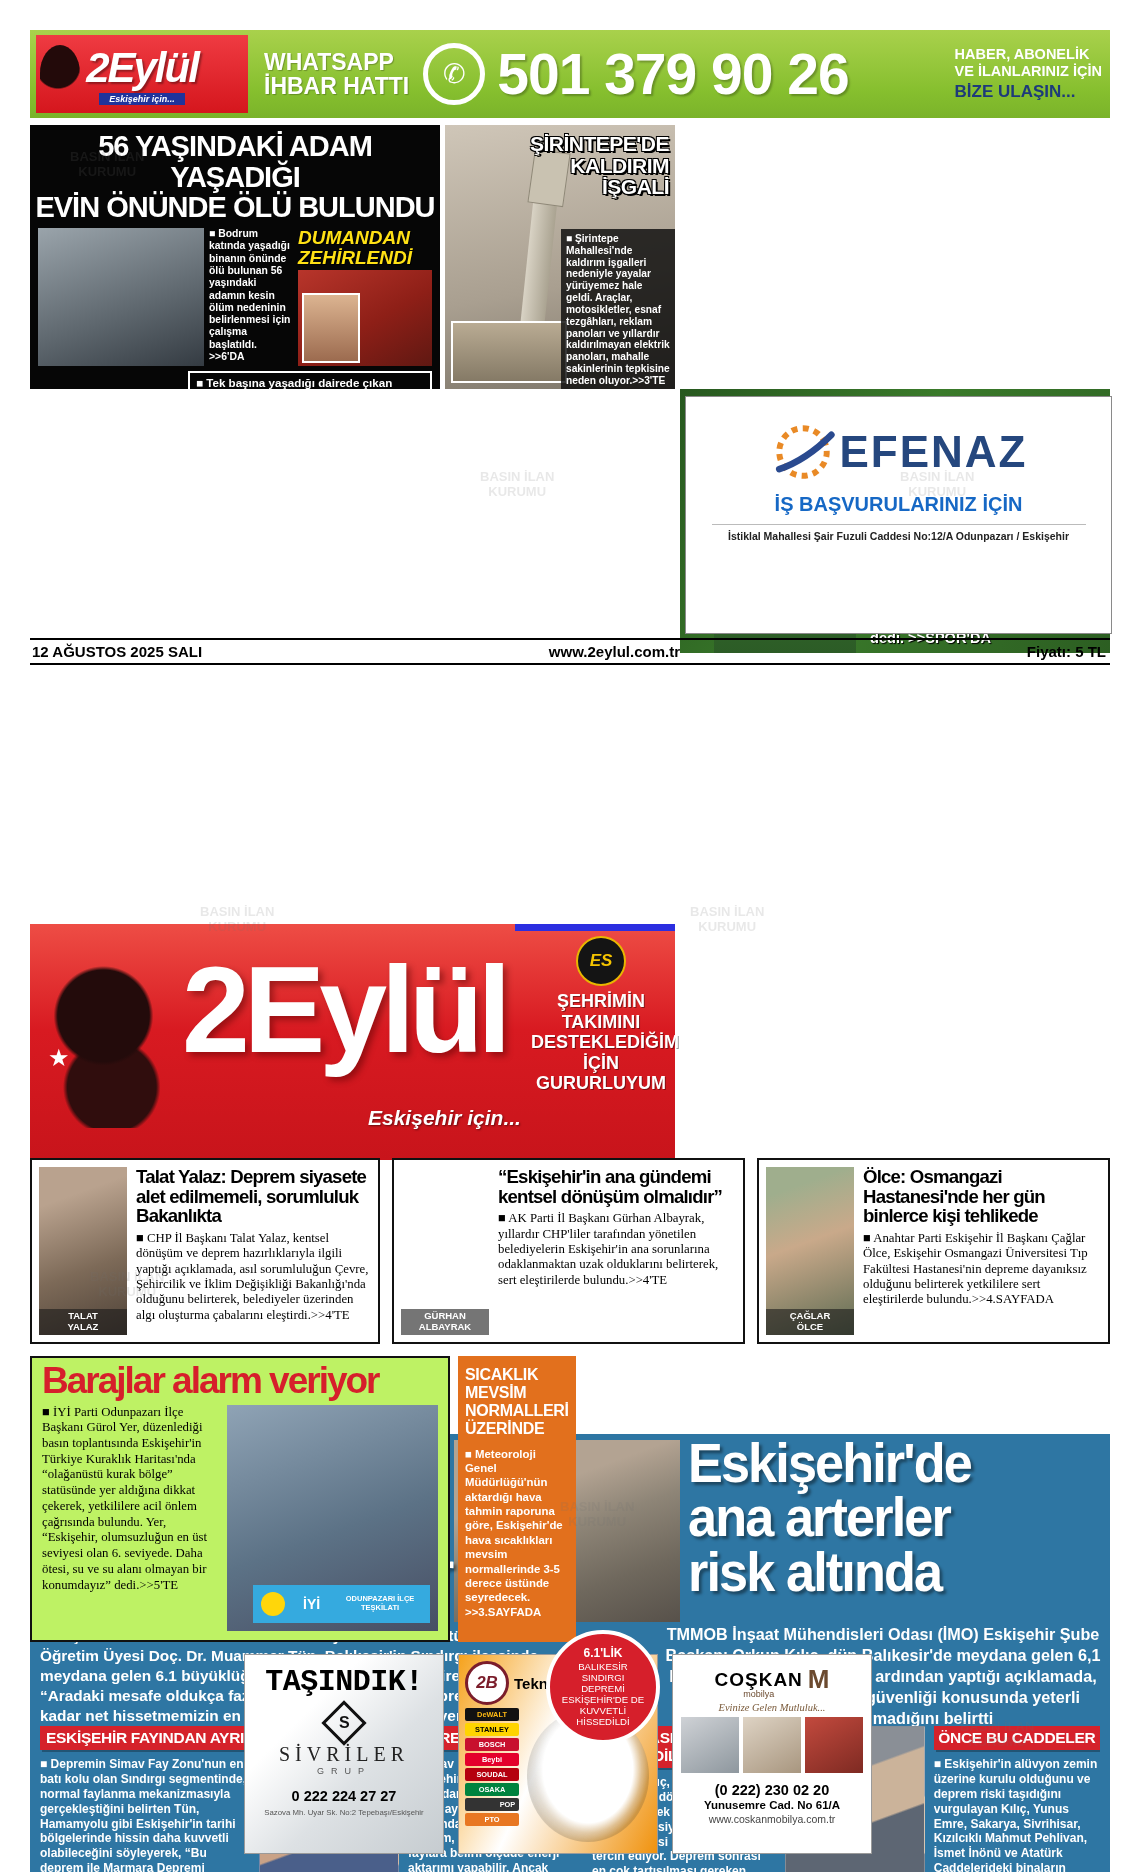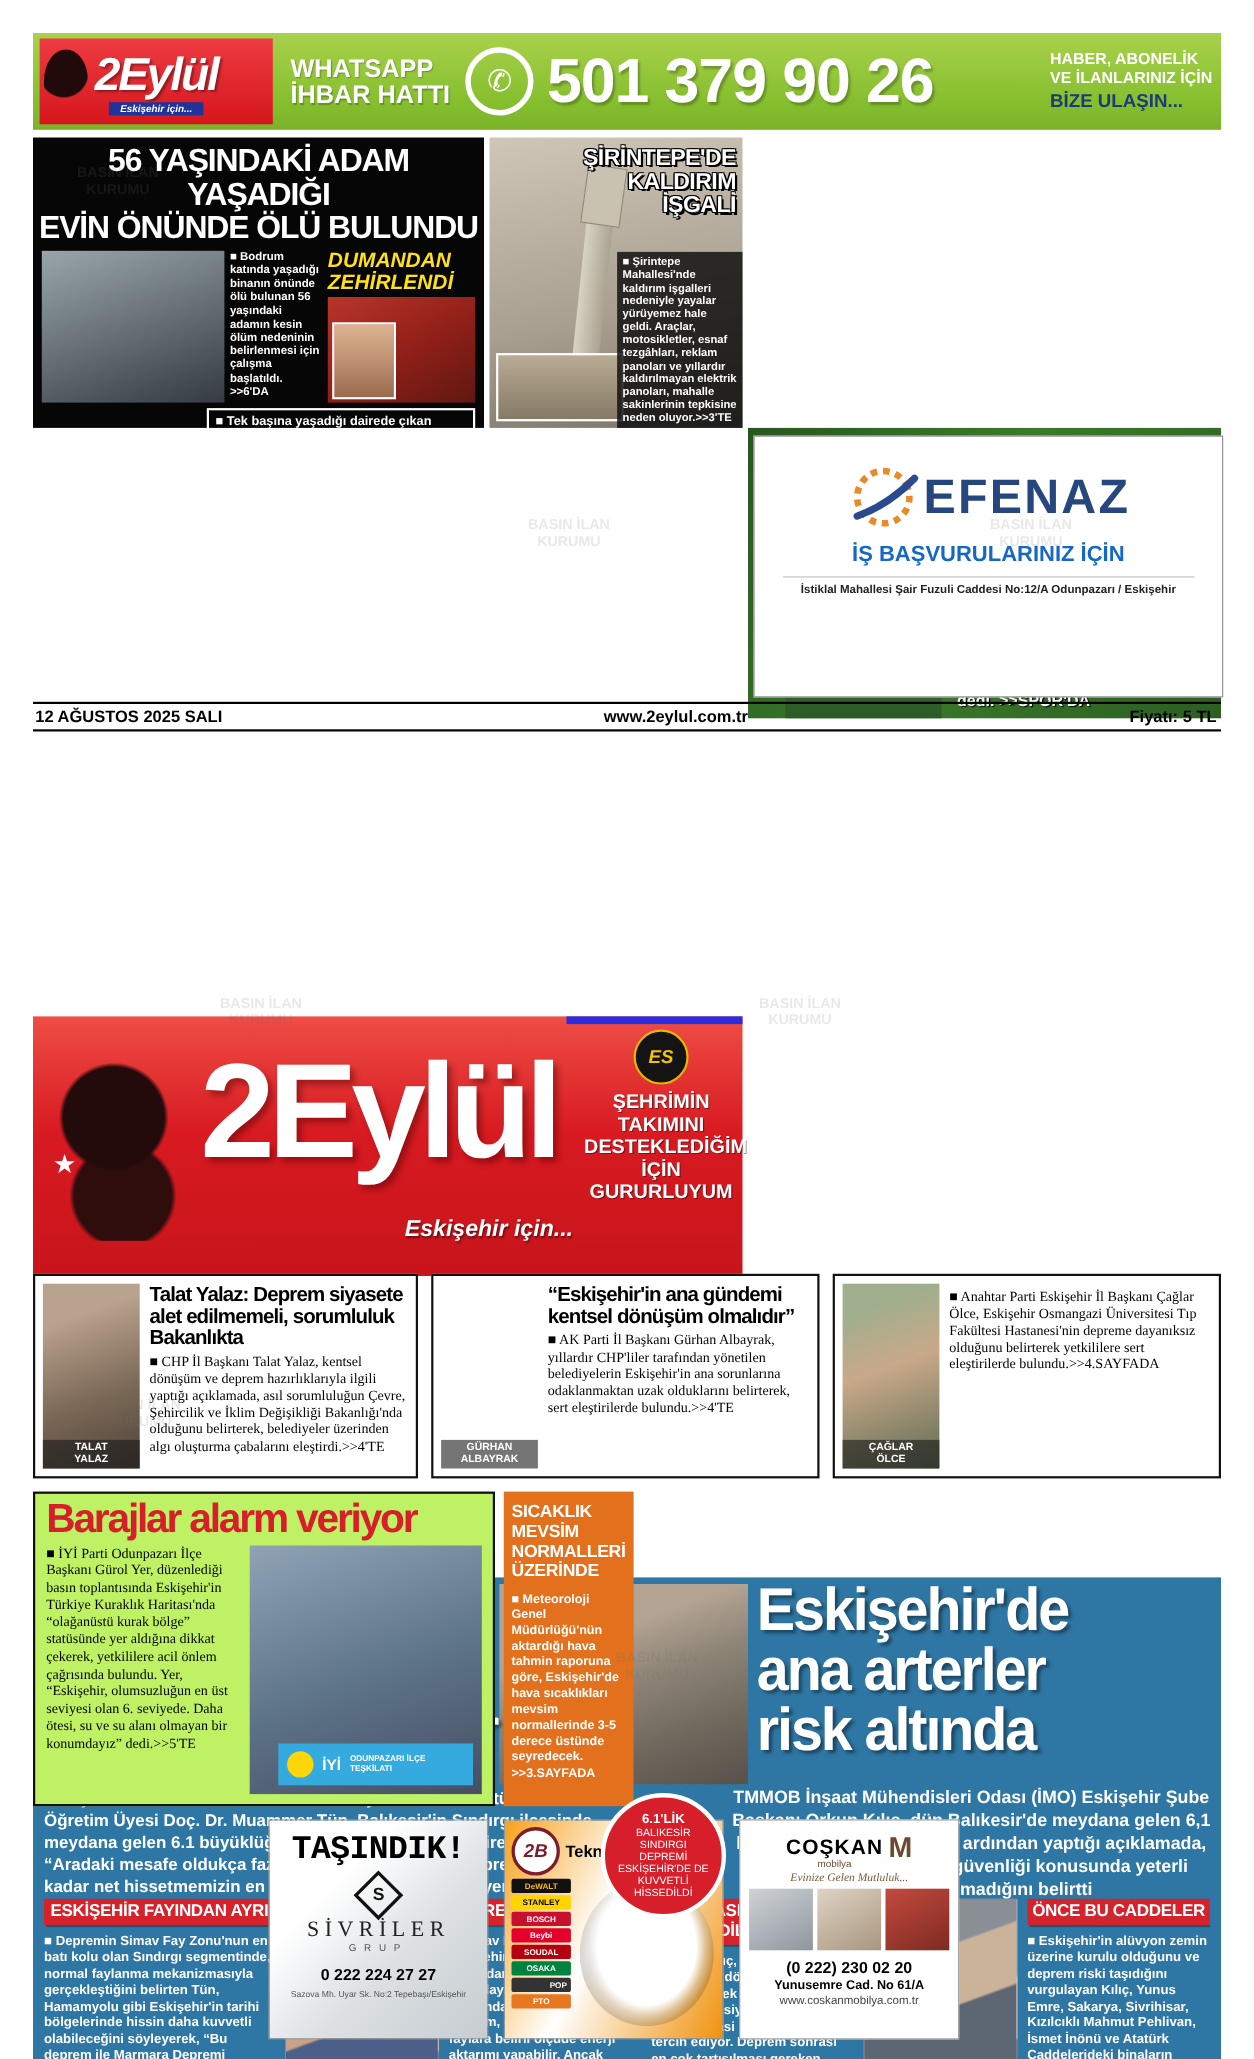--- a/index.html
+++ b/index.html
@@ -151,21 +151,21 @@
   .mid-b{font-family:"Liberation Serif",serif;font-size:12.8px;line-height:1.2;margin-top:5px;}
 
   
   .barbox{left:30px;top:1356px;width:420px;height:286px;border:2px solid #111;background:#bef264;
           box-sizing:border-box;padding:2px 10px;color:#000;}
   .bar-h{color:#d61f2b;font-weight:bold;font-size:37px;letter-spacing:-2px;line-height:1.15;}
   .bar-row{display:flex;gap:9px;height:226px;margin-top:2px;}
   .bar-text{width:176px;font-family:"Liberation Serif",serif;font-size:12.8px;line-height:1.23;}
   .bar-photo{flex:1;position:relative;background:linear-gradient(160deg,#8fa3b5,#5c7286 55%,#474e63);}
   .iyi-strip{position:absolute;left:26px;right:8px;bottom:8px;height:38px;background:#35aadf;
-          display:flex;align-items:center;gap:8px;padding:0 8px;}
+          display:flex;align-items:center;gap:18px;padding:0 8px;text-align:center;}
   .iyi-sun{width:24px;height:24px;border-radius:50%;background:#ffd60a;flex-shrink:0;}
   .iyi-txt{color:#fff;font-weight:bold;font-size:14px;}
   .iyi-sub{color:#fff;font-size:7.5px;font-weight:bold;line-height:1.15;}
 
   .sicbox{left:458px;top:1356px;width:118px;height:286px;background:#e2701d;color:#fff;
           box-sizing:border-box;padding:10px 7px;}
   .sic-h div{font-size:16px;font-weight:bold;line-height:1.12;letter-spacing:-.3px;}
   .sic-b{font-size:11.4px;font-weight:bold;line-height:1.26;margin-top:9px;}
 
   
@@ -406,20 +406,21 @@
     </div>
   </div>
   <div class="midbox" style="left:757px;width:353px">
     <div class="mid-photo mp3">
       <div class="mid-label">
         <div>ÇAĞLAR</div>
           <div>ÖLCE</div>
       </div>
     </div>
     <div>
+      <div class="mid-h">Ölce: Osmangazi Hastanesi'nde her gün binlerce kişi tehlikede</div>
       <div class="mid-b">■ Anahtar Parti Eskişehir İl Başkanı Çağlar Ölce, Eskişehir Osmangazi Üniversitesi Tıp Fakültesi Hastanesi'nin depreme dayanıksız olduğunu belirterek yetkililere sert eleştirilerde bulundu.&gt;&gt;4.SAYFADA</div>
     </div>
   </div>
 
   <div class="abs barbox">
     <div class="bar-h">Barajlar alarm veriyor</div>
     <div class="bar-row">
       <div class="bar-text">■ İYİ Parti Odunpazarı İlçe Başkanı Gürol Yer, düzenlediği basın toplantısında Eskişehir'in Türkiye Kuraklık Haritası'nda “olağanüstü kurak bölge” statüsünde yer aldığına dikkat çekerek, yetkililere acil önlem çağrısında bulundu. Yer, “Eskişehir, olumsuzluğun en üst seviyesi olan 6. seviyede. Daha ötesi, su ve su alanı olmayan bir konumdayız” dedi.&gt;&gt;5'TE</div>
       <div class="bar-photo">
         <div class="iyi-strip">

